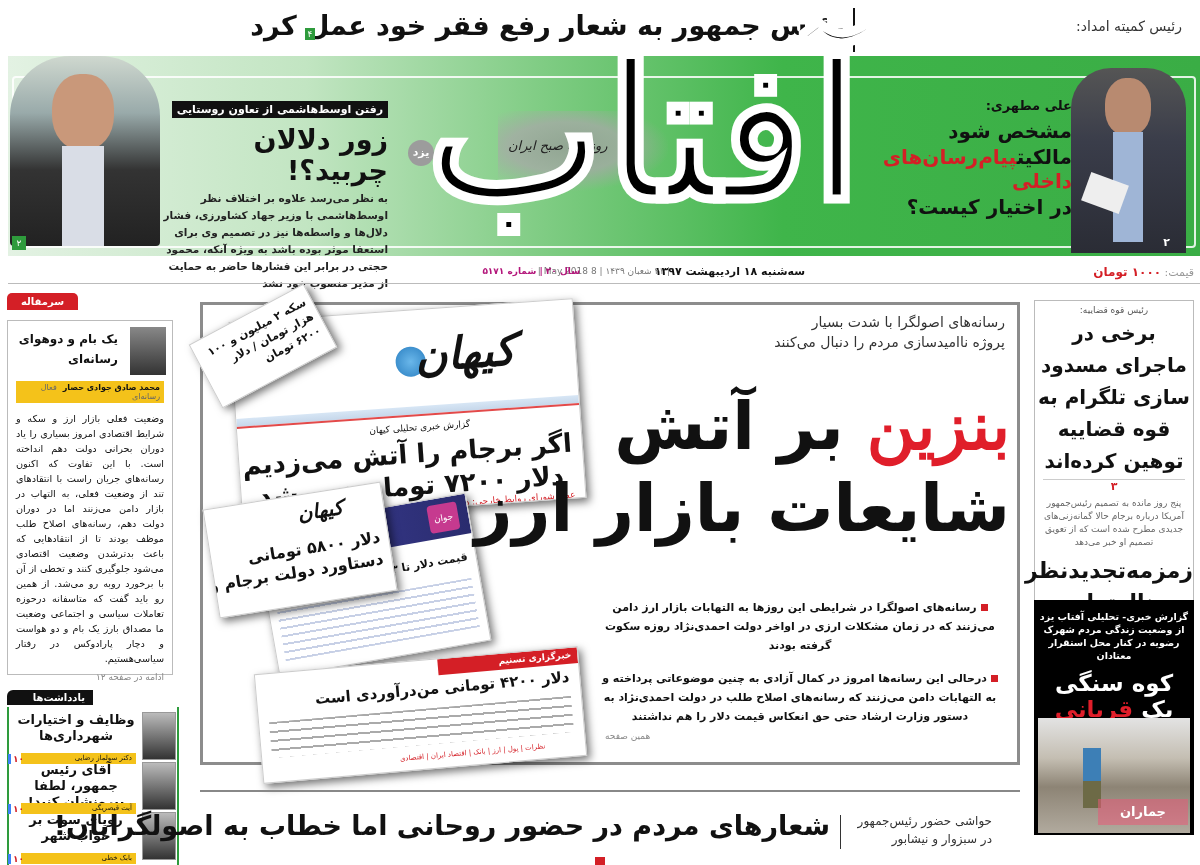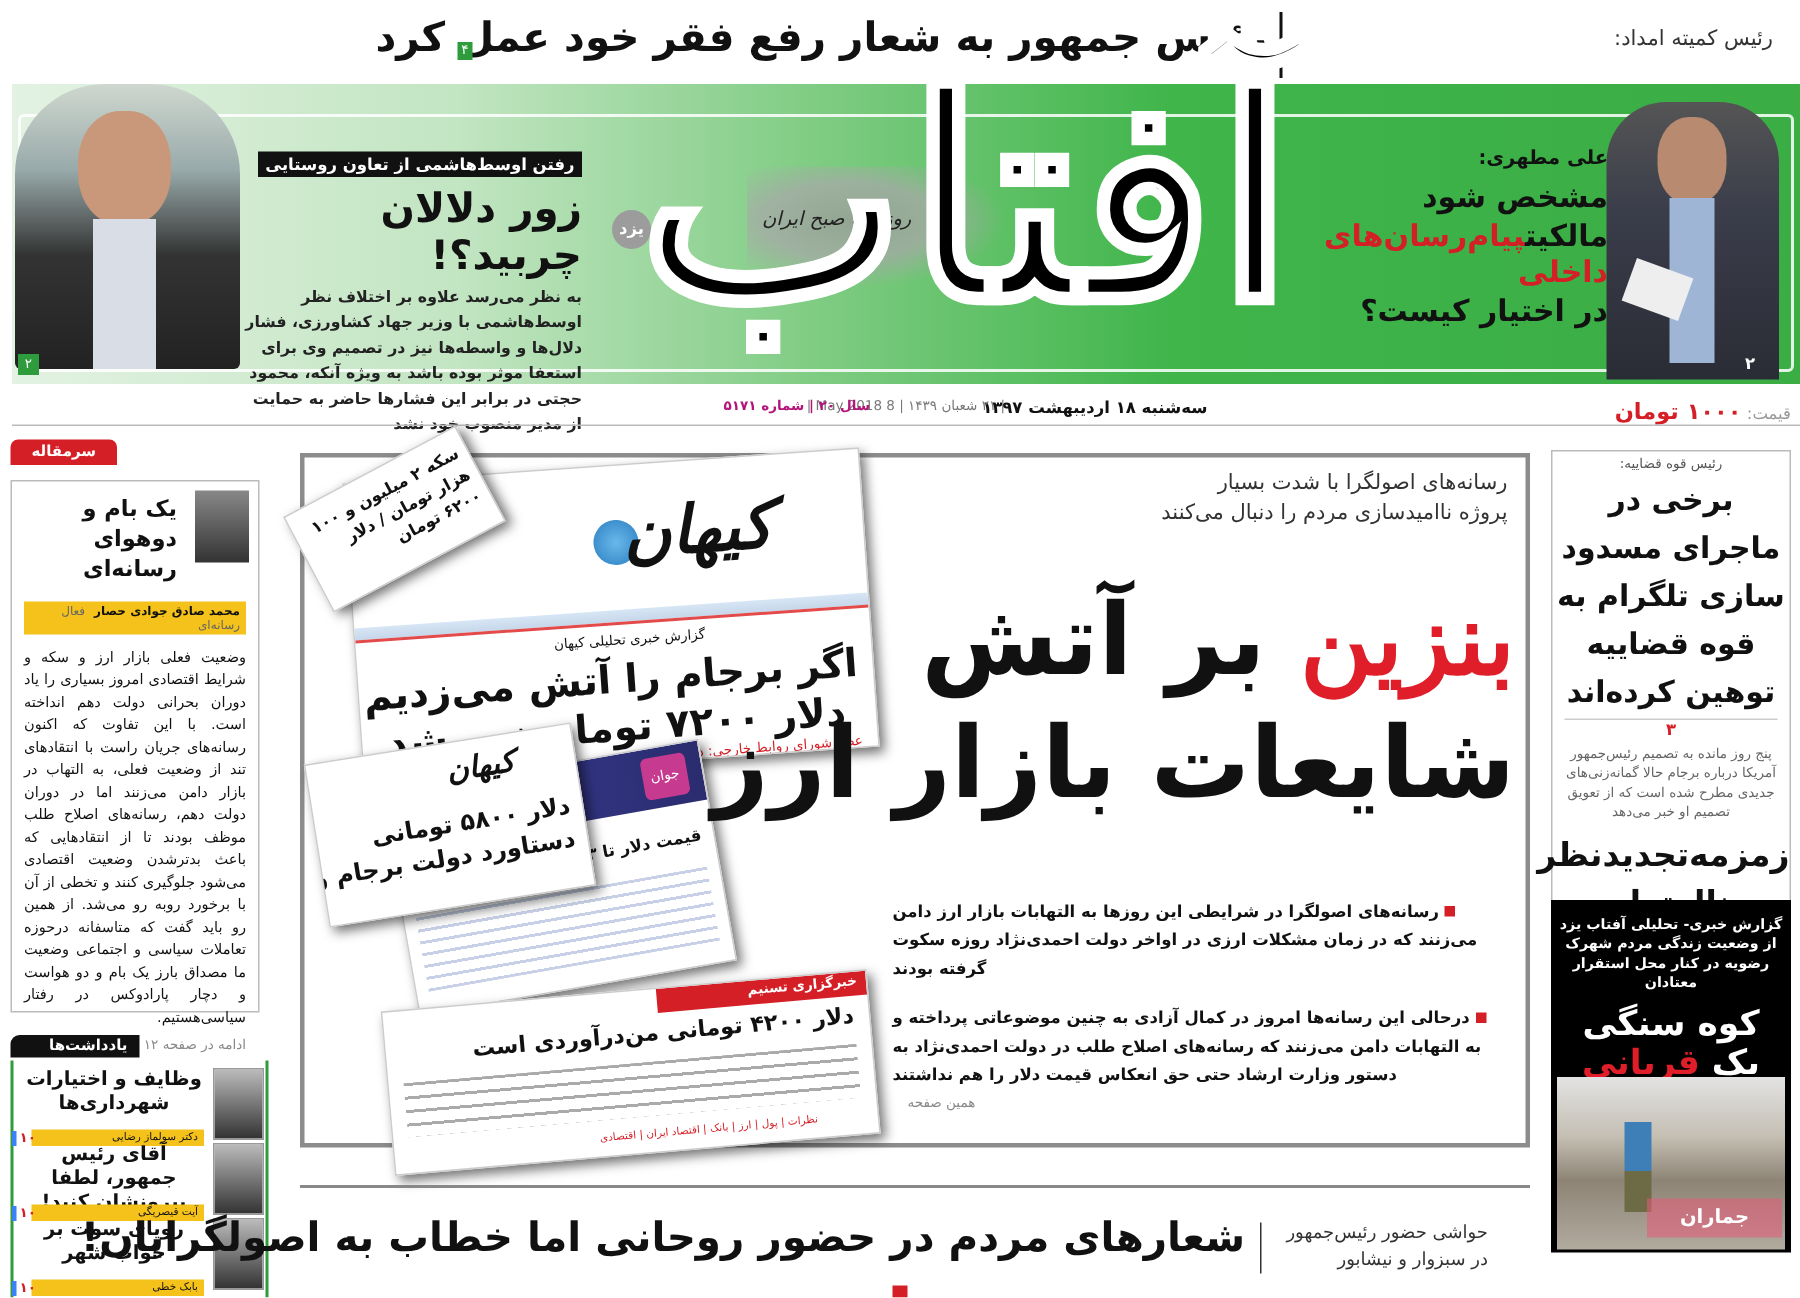--- a/index.html
+++ b/index.html
@@ -42,31 +42,31 @@
   .right-story .l3 { font-size: 20px; font-weight: bold; margin-top: 2px; }
   .right-photo { position: absolute; right: 14px; top: 12px; width: 115px; height: 185px; background: linear-gradient(180deg, #555 0%, #3a3d4a 40%, #2a2c35 100%); border-radius: 40px 40px 0 0; }
   .right-photo .face { position: absolute; left: 34px; top: 10px; width: 46px; height: 58px; background: #b88a70; border-radius: 45%; }
   .right-photo .shirt { position: absolute; left: 42px; top: 64px; width: 30px; height: 110px; background: #9fb5d6; }
   .right-photo .papers { position: absolute; left: 14px; top: 110px; width: 40px; height: 30px; background: #eee; transform: rotate(20deg); }
   .right-pg { position: absolute; right: 30px; top: 180px; color: #fff; font-size: 11px; font-weight: bold; }
 
   
   .datebar { position: absolute; top: 262px; left: 0; width: 1200px; height: 20px; font-size: 11px; }
   .datebar .price { position: absolute; right: 6px; top: 3px; color: #999; }
-  .datebar .price b { color: #d41f26; font-size: 15px; }
+  .datebar .price b { color: #d41f26; font-size: 12px; }
   .datebar .date { position: absolute; right: 395px; top: 3px; font-weight: bold; }
   .datebar .misc { position: absolute; right: 530px; top: 4px; color: #777; font-size: 9px; }
   .datebar .issue { position: absolute; right: 620px; top: 4px; color: #b3157a; font-size: 9px; font-weight: bold; }
   .rule { position: absolute; top: 283px; left: 8px; width: 1192px; height: 1px; background: #bbb; }
 
   
   .editorial { position: absolute; left: 7px; top: 320px; width: 166px; height: 355px; border: 1px solid #bbb; padding: 6px 8px; }
   .ed-tab { position: absolute; left: 7px; top: 293px; background: #d41f26; color: #fff; font-size: 10px; font-weight: bold; padding: 3px 14px; border-radius: 5px 5px 0 0; }
   .ed-photo { position: absolute; right: 6px; top: 6px; width: 36px; height: 48px; background: linear-gradient(180deg,#888,#333); }
-  .ed-title { text-align: right; margin-right: 46px; font-size: 15px; font-weight: bold; line-height: 20px; margin-top: 2px; }
+  .ed-title { text-align: right; margin-right: 46px; font-size: 12px; font-weight: bold; line-height: 20px; margin-top: 2px; }
   .ed-author { margin-top: 12px; background: #f4c21a; font-size: 8px; padding: 2px 4px; text-align: right; font-weight: bold; }
   .ed-author .role { color: #666; font-weight: normal; margin-right: 6px; }
   .ed-body { font-size: 9.7px; line-height: 15px; text-align: justify; margin-top: 8px; }
   .ed-cont { font-size: 9px; color: #888; margin-top: 6px; }
 
   
   .notes-tab { position: absolute; left: 7px; top: 690px; width: 86px; background: #111; color: #fff; font-size: 10px; font-weight: bold; padding: 2px 8px; border-radius: 6px 0 0 0; }
   .notes { position: absolute; left: 7px; top: 707px; width: 172px; height: 158px; border-left: 2px solid #2e9b3c; border-right: 2px solid #2e9b3c; }
   .note { position: absolute; left: 4px; width: 176px; height: 52px; }
   .note .thumb { position: absolute; right: 4px; top: 0; width: 34px; height: 48px; background: linear-gradient(180deg,#bbb,#333); border: 1px solid #999; }
@@ -103,21 +103,21 @@
   .clip4 { left: 258px; top: 660px; width: 325px; height: 110px; transform: rotate(-5deg); }
   .clip4 .band { position: absolute; right: 0; top: 0; width: 140px; height: 16px; background: #d41f26; color: #fff; font-size: 9px; font-weight: bold; text-align: right; padding: 2px 6px; }
   .clip4 .t { position: absolute; right: 10px; top: 20px; font-size: 15px; font-weight: bold; white-space: nowrap; }
   .clip4 .lines { position: absolute; right: 10px; left: 10px; top: 48px; height: 36px; background: repeating-linear-gradient(180deg,#aaa 0 2px,#fff 2px 9px); }
   .clip4 .tags { position: absolute; right: 40px; bottom: 8px; font-size: 7px; color: #d41f26; }
 
   .main-kicker { position: absolute; right: 195px; top: 312px; width: 260px; font-size: 14px; line-height: 20px; text-align: right; color: #333; }
   .main-h1 { position: absolute; right: 190px; top: 388px; font-size: 66px; font-weight: bold; white-space: nowrap; letter-spacing: -2px; }
   .main-h1 .red { color: #e01e2a; font-family: Liberation Serif, serif; }
   .main-h2 { position: absolute; right: 190px; top: 470px; font-size: 66px; font-weight: bold; white-space: nowrap; letter-spacing: -2px; }
-  .bullets { position: absolute; right: 195px; top: 598px; width: 410px; text-align: left; font-size: 11px; font-weight: bold; line-height: 19px; }
+  .bullets { position: absolute; right: 195px; top: 598px; width: 410px; text-align: center; font-size: 11px; font-weight: bold; line-height: 19px; }
   .bullets p { margin-bottom: 14px; }
   .bullets .sq { display: inline-block; width: 7px; height: 7px; background: #d41f26; margin-left: 4px; }
   .samepg { position: absolute; left: 605px; top: 731px; font-size: 9px; color: #888; }
 
   
   .rc-box { position: absolute; left: 1034px; top: 300px; width: 160px; height: 309px; border: 1px solid #bbb; text-align: center; }
   .rc-kick { font-size: 9px; color: #555; margin-top: 4px; }
   .rc-h { font-size: 20px; font-weight: bold; line-height: 32px; margin-top: 2px; }
   .rc-num { color: #d41f26; font-weight: bold; font-size: 11px; border-top: 1px solid #ccc; margin: 2px 8px 0; }
   .rc-sub { font-size: 9px; color: #666; line-height: 13px; margin-top: 4px; }

